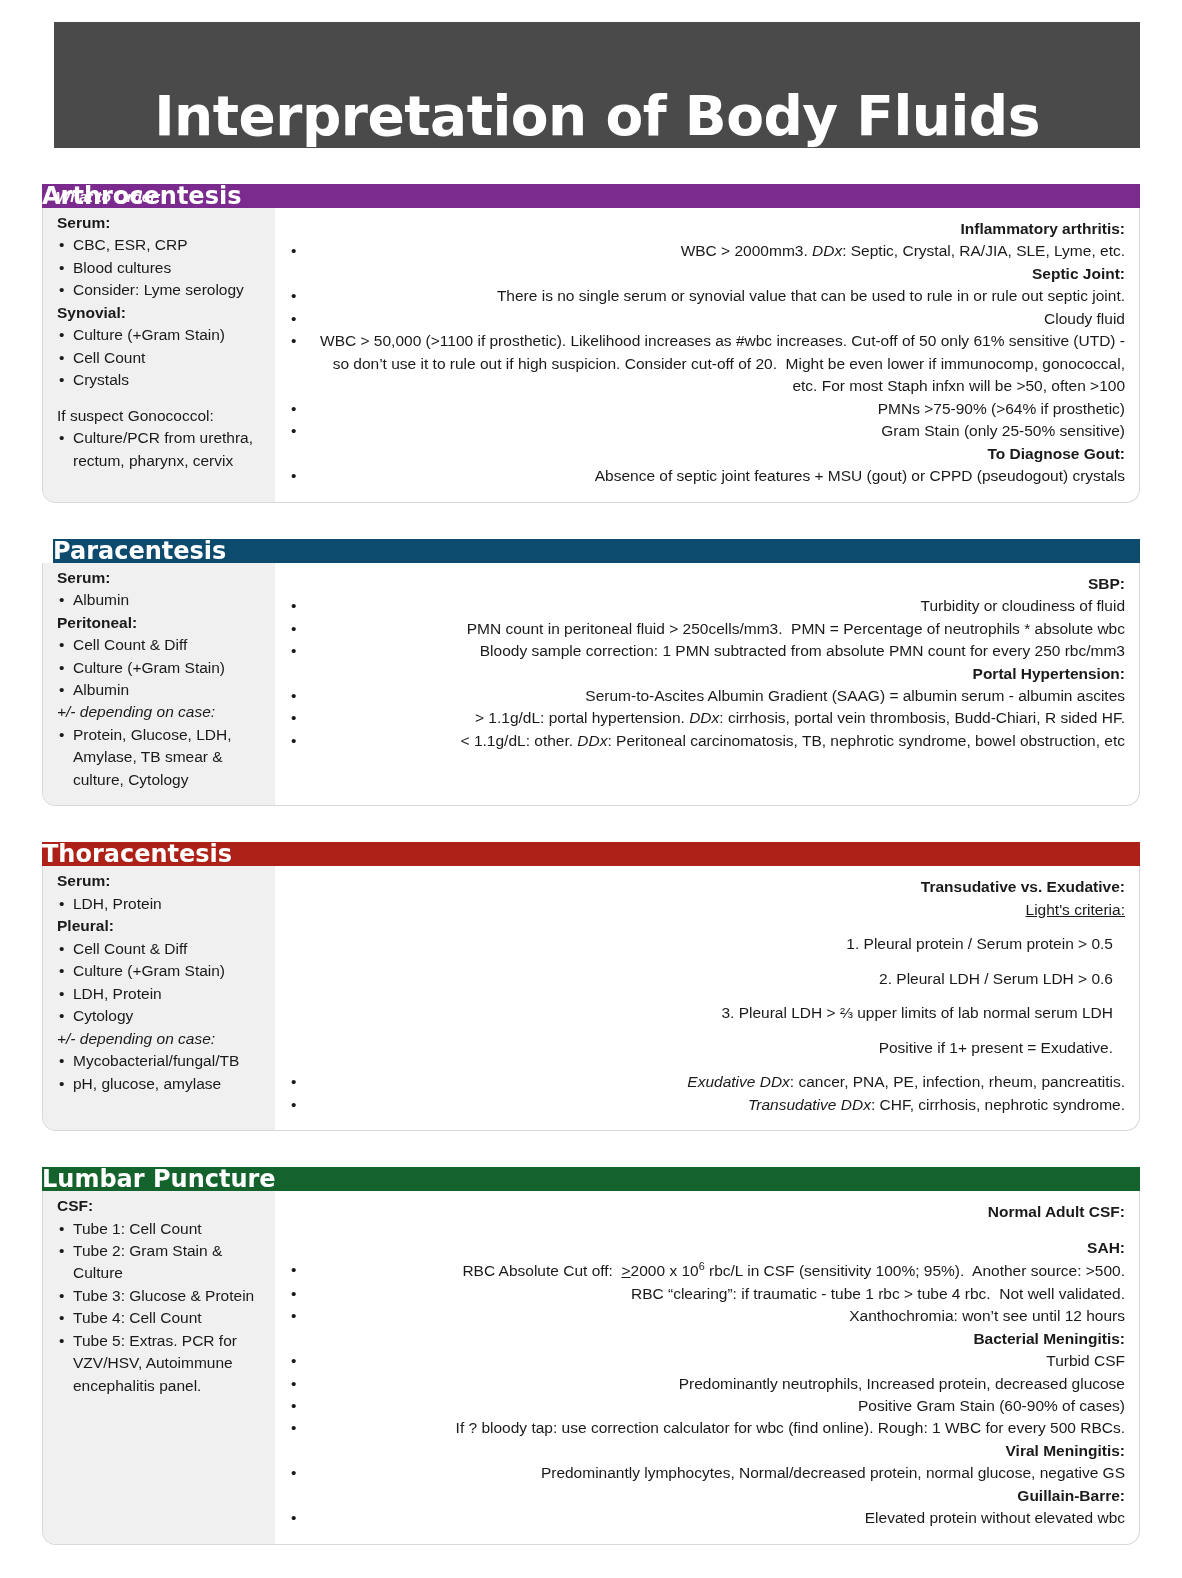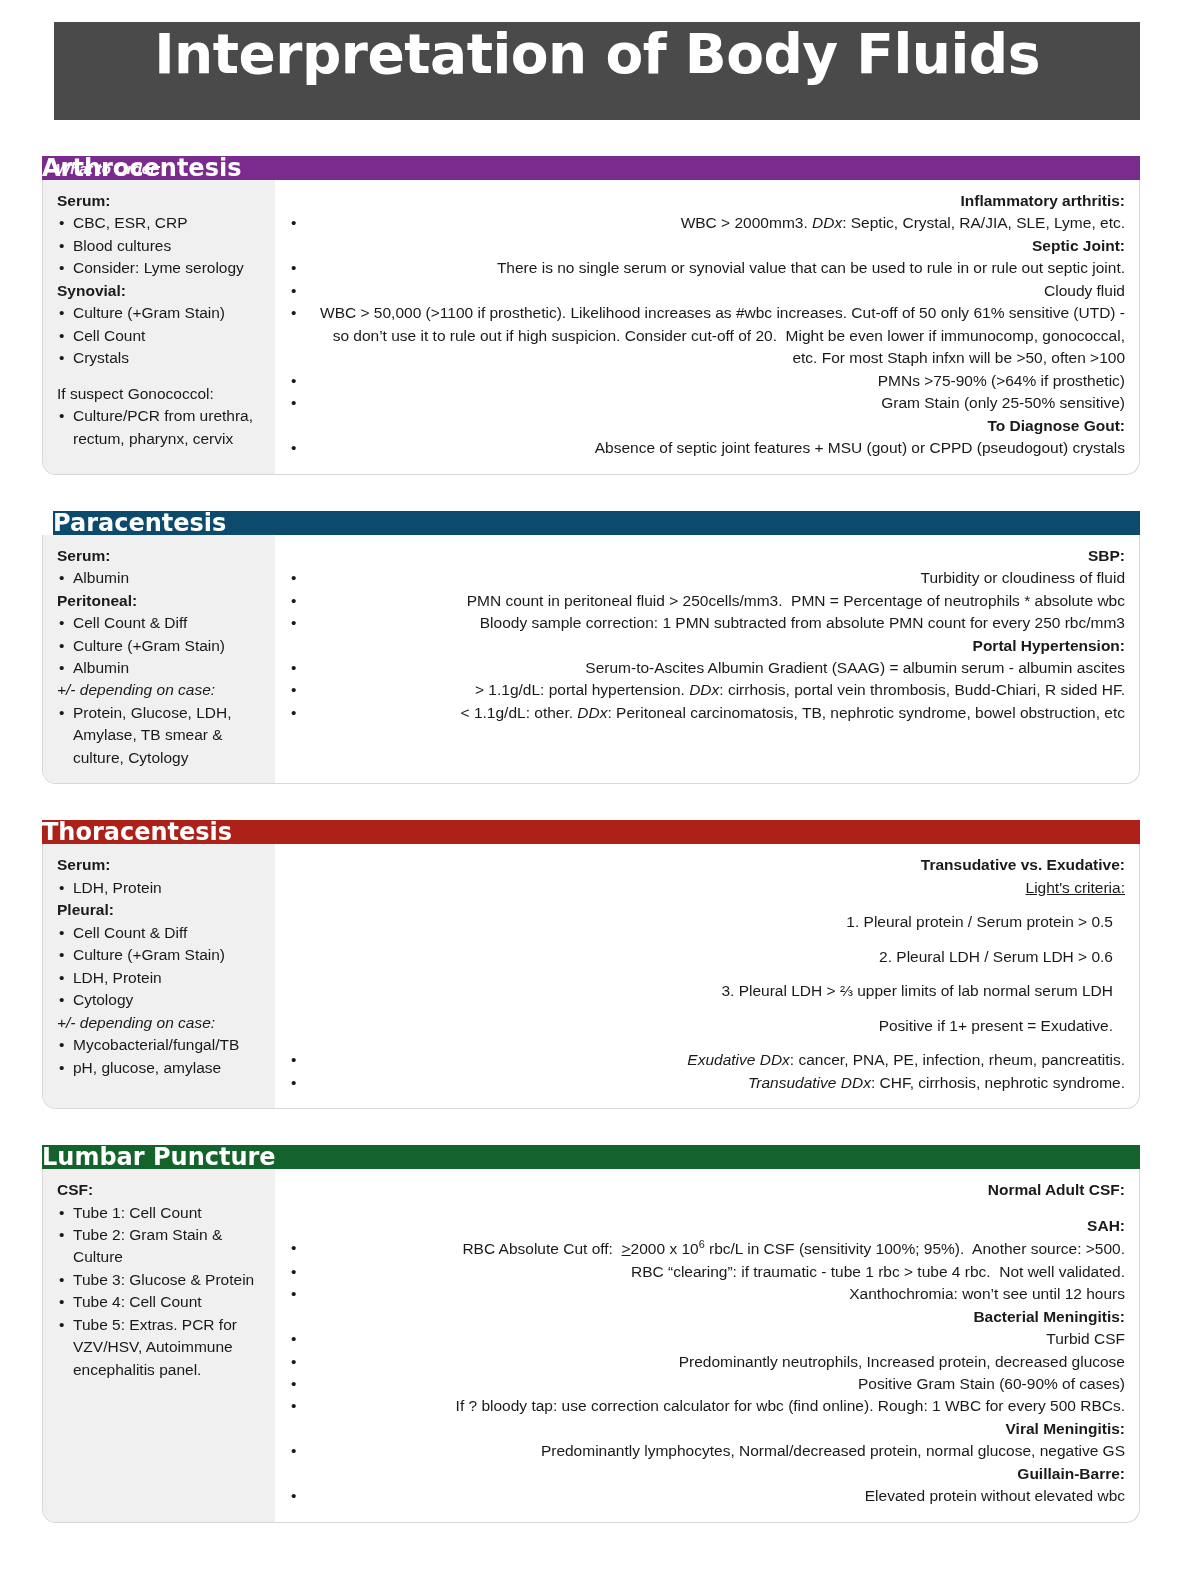--- a/index.html
+++ b/index.html
@@ -19,23 +19,23 @@
     min-height: 1578px;
     position: relative;
     box-sizing: border-box;
     padding: 0 42px;
   }
 
   
   .title-bar {
     margin: 22px 0 0 12px;
     background: #4a4a4a;
-    height: 98px;
+    height: 126px;
     display: flex;
-    align-items: flex-start;
+    align-items: flex-end;
     justify-content: center;
   }
   .title-bar h1 {
     margin: 0;
     color: #ffffff;
     font-size: 55px;
     font-weight: bold;
     letter-spacing: -0.5px;
     font-family: "DejaVu Sans", sans-serif;
   }
@@ -72,21 +72,21 @@
     background: #ffffff;
     border: 1px solid #d8d8d8;
     border-top: none;
     border-radius: 0 0 14px 14px;
     overflow: hidden;
   }
   .col-left {
     width: 232px;
     min-width: 232px;
     background: #f0f0f0;
-    padding: 10px 12px 14px 14px;
+    padding: 4px 12px 14px 14px;
     box-sizing: border-box;
     border-radius: 0 0 0 12px;
   }
   .col-right {
     flex: 1;
     padding: 10px 14px 14px 14px;
     box-sizing: border-box;
     text-align: right;
   }
 

